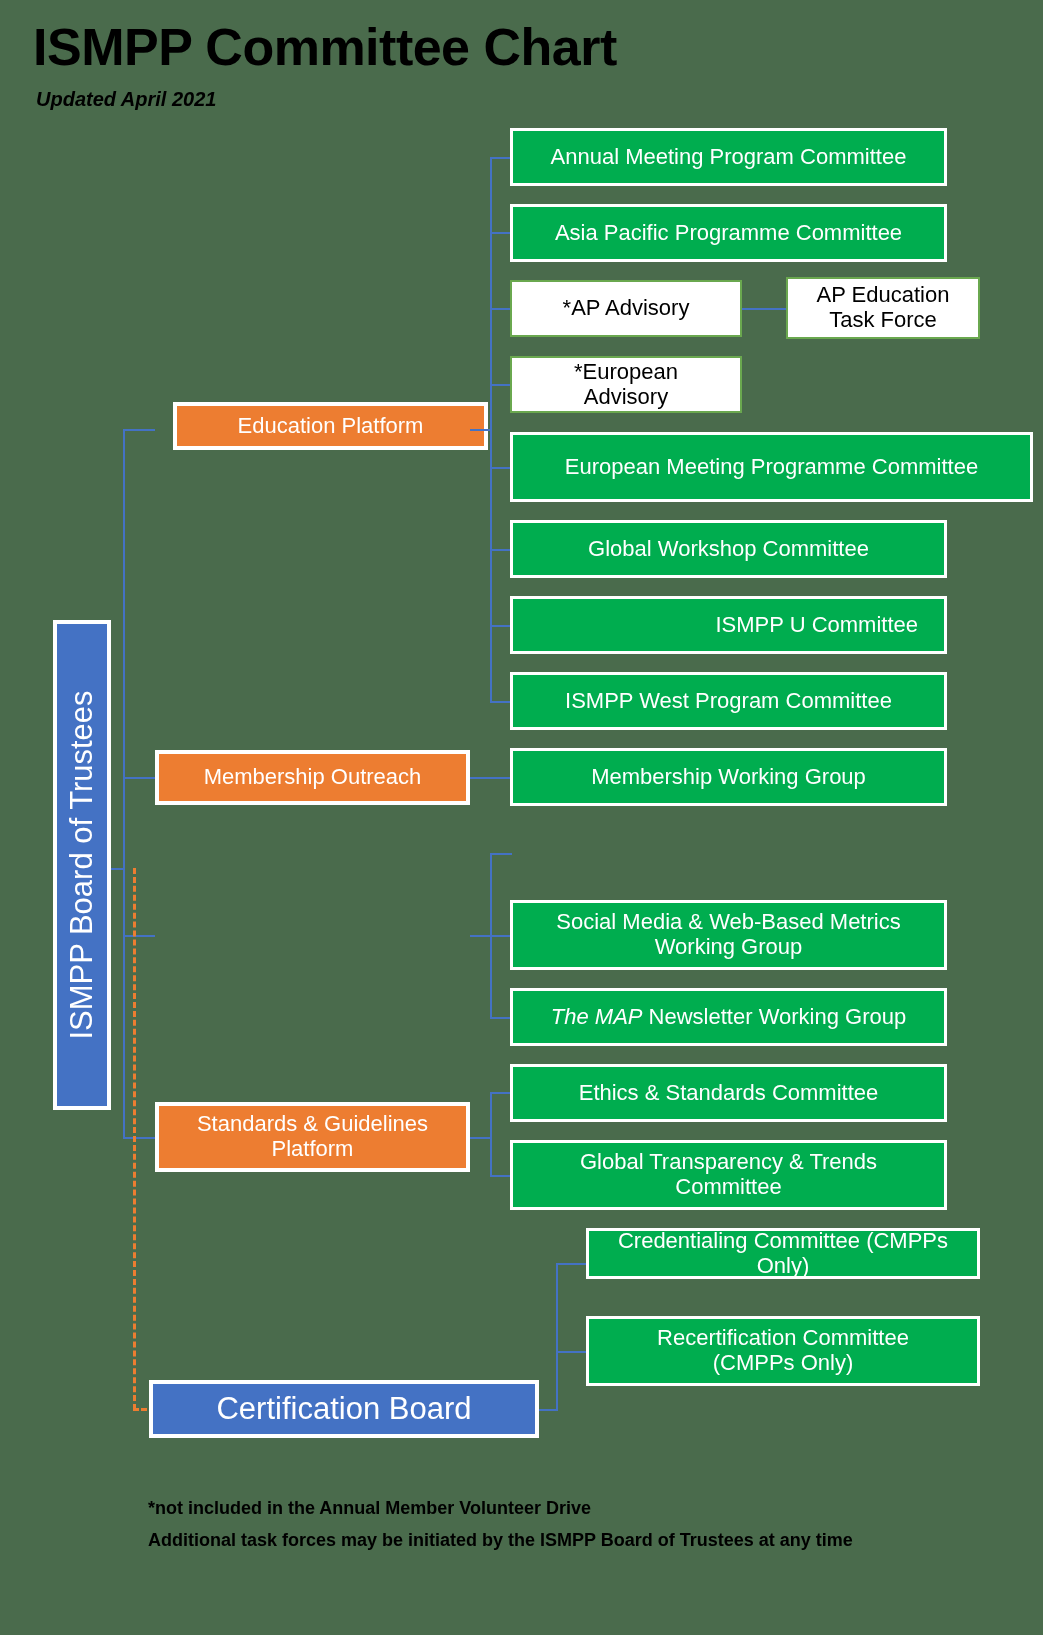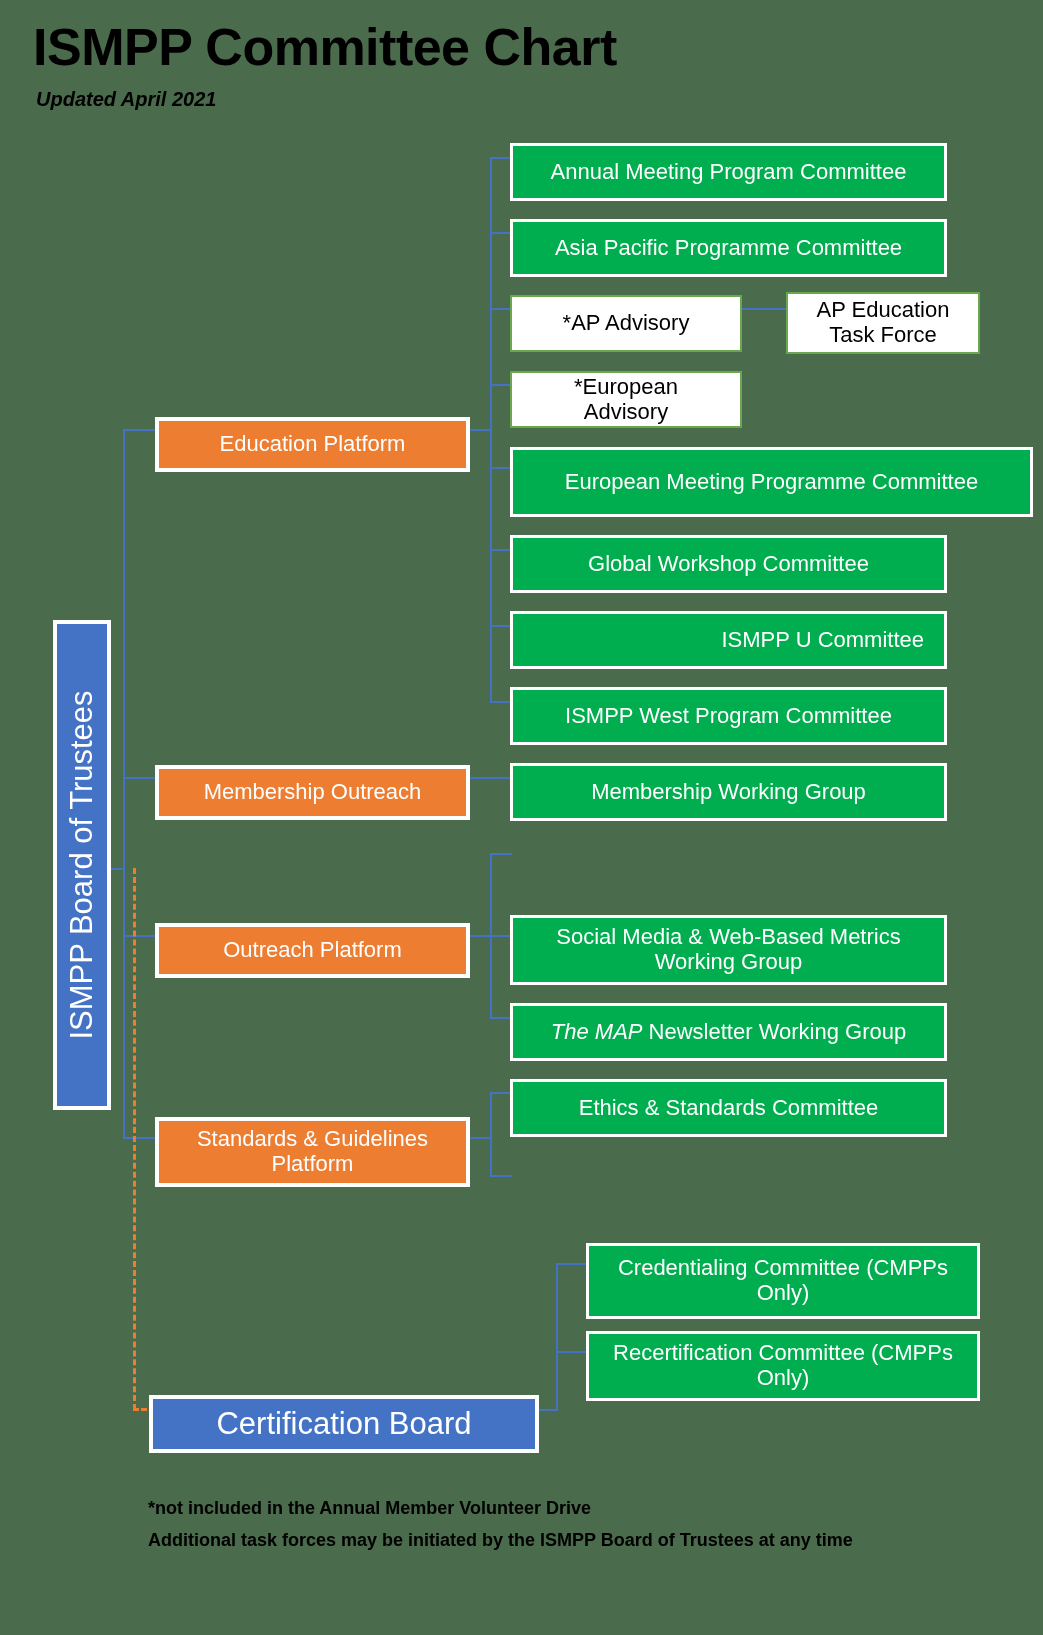--- a/index.html
+++ b/index.html
@@ -21,22 +21,21 @@
     position:absolute;left:36px;top:88px;
     font-size:20px;font-style:italic;font-weight:bold;color:#000;
     white-space:nowrap;
   }
 
   
   .node{
     position:absolute;box-sizing:border-box;
     display:flex;align-items:center;justify-content:center;
     text-align:center;line-height:1.12;
-    padding:2px 20px;
-    margin-top:15px;
+    padding:2px 26px;
   }
   .node .lbl{display:block;width:100%;}
 
   .green{
     background:#00ad4f;border:3px solid #ffffff;
     color:#ffffff;font-size:22px;
   }
   .whitebox{
     background:#ffffff;border:2px solid #6aa84f;
     color:#000000;font-size:22px;
@@ -94,21 +93,21 @@
   <div class="ln ln-v" style="left:123px;top:429px;height:709px;"></div>
 
   <div class="ln ln-h" style="left:123px;top:429px;width:32px;"></div>
   <div class="ln ln-h" style="left:123px;top:777px;width:32px;"></div>
   <div class="ln ln-h" style="left:123px;top:935px;width:32px;"></div>
   <div class="ln ln-h" style="left:123px;top:1137px;width:32px;"></div>
 
   <div class="dash" style="left:133px;top:868px;height:542px;"></div>
   <div style="position:absolute;left:133px;top:1408px;width:22px;height:0;border-top:3px dashed #ed7d31;"></div>
 
-  <div class="node orange" style="left:155px;top:402px;width:315px;height:55px;">
+  <div class="node orange" style="left:173px;top:402px;width:315px;height:48px;">
     <span class="lbl">Education Platform</span>
   </div>
 
   <div class="ln ln-v" style="left:490px;top:157px;height:545px;"></div>
   <div class="ln ln-h" style="left:470px;top:429px;width:22px;"></div>
 
   <div class="ln ln-h" style="left:490px;top:157px;width:22px;"></div>
   <div class="ln ln-h" style="left:490px;top:232px;width:22px;"></div>
   <div class="ln ln-h" style="left:490px;top:308px;width:22px;"></div>
   <div class="ln ln-h" style="left:490px;top:384px;width:22px;"></div>
@@ -157,23 +156,20 @@
 
   <div class="node orange" style="left:155px;top:750px;width:315px;height:55px;">
     <span class="lbl">Membership Outreach</span>
   </div>
   <div class="ln ln-h" style="left:470px;top:777px;width:42px;"></div>
 
   <div class="node green" style="left:510px;top:748px;width:437px;height:58px;">
     <span class="lbl">Membership Working Group</span>
   </div>
 
-  <div class="node orange" style="left:155px;top:908px;width:315px;height:55px;">
-    <span class="lbl">Outreach Platform</span>
-  </div>
 
   <div class="ln ln-v" style="left:490px;top:853px;height:164px;"></div>
   <div class="ln ln-h" style="left:470px;top:935px;width:22px;"></div>
   <div class="ln ln-h" style="left:490px;top:853px;width:22px;"></div>
   <div class="ln ln-h" style="left:490px;top:935px;width:22px;"></div>
   <div class="ln ln-h" style="left:490px;top:1017px;width:22px;"></div>
 
 
   <div class="node green" style="left:510px;top:900px;width:437px;height:70px;">
     <span class="lbl">Social Media &amp; Web-Based Metrics Working Group</span>
@@ -189,31 +185,34 @@
 
   <div class="ln ln-v" style="left:490px;top:1092px;height:83px;"></div>
   <div class="ln ln-h" style="left:470px;top:1137px;width:22px;"></div>
   <div class="ln ln-h" style="left:490px;top:1092px;width:22px;"></div>
   <div class="ln ln-h" style="left:490px;top:1175px;width:22px;"></div>
 
   <div class="node green" style="left:510px;top:1064px;width:437px;height:58px;">
     <span class="lbl">Ethics &amp; Standards Committee</span>
   </div>
 
+  <div class="node green" style="left:510px;top:1140px;width:437px;height:70px;">
+    <span class="lbl">Global Transparency &amp; Trends Committee</span>
+  </div>
 
   <div class="node blue" style="left:149px;top:1380px;width:390px;height:58px;">
     <span class="lbl">Certification Board</span>
   </div>
 
   <div class="ln ln-v" style="left:556px;top:1263px;height:146px;"></div>
   <div class="ln ln-h" style="left:539px;top:1409px;width:19px;"></div>
   <div class="ln ln-h" style="left:556px;top:1263px;width:30px;"></div>
   <div class="ln ln-h" style="left:556px;top:1351px;width:30px;"></div>
 
-  <div class="node green" style="left:586px;top:1228px;width:394px;height:76px;align-items:center;">
+  <div class="node green" style="left:586px;top:1228px;width:394px;height:51px;align-items:center;">
     <span class="lbl">Credentialing Committee (CMPPs Only)</span>
   </div>
 
   <div class="node green" style="left:586px;top:1316px;width:394px;height:70px;">
     <span class="lbl">Recertification Committee (CMPPs Only)</span>
   </div>
 
   <div class="foot" style="left:148px;top:1498px;">*not included in the Annual Member Volunteer Drive</div>
   <div class="foot" style="left:148px;top:1530px;">Additional task forces may be initiated by the ISMPP Board of Trustees at any time</div>
 

